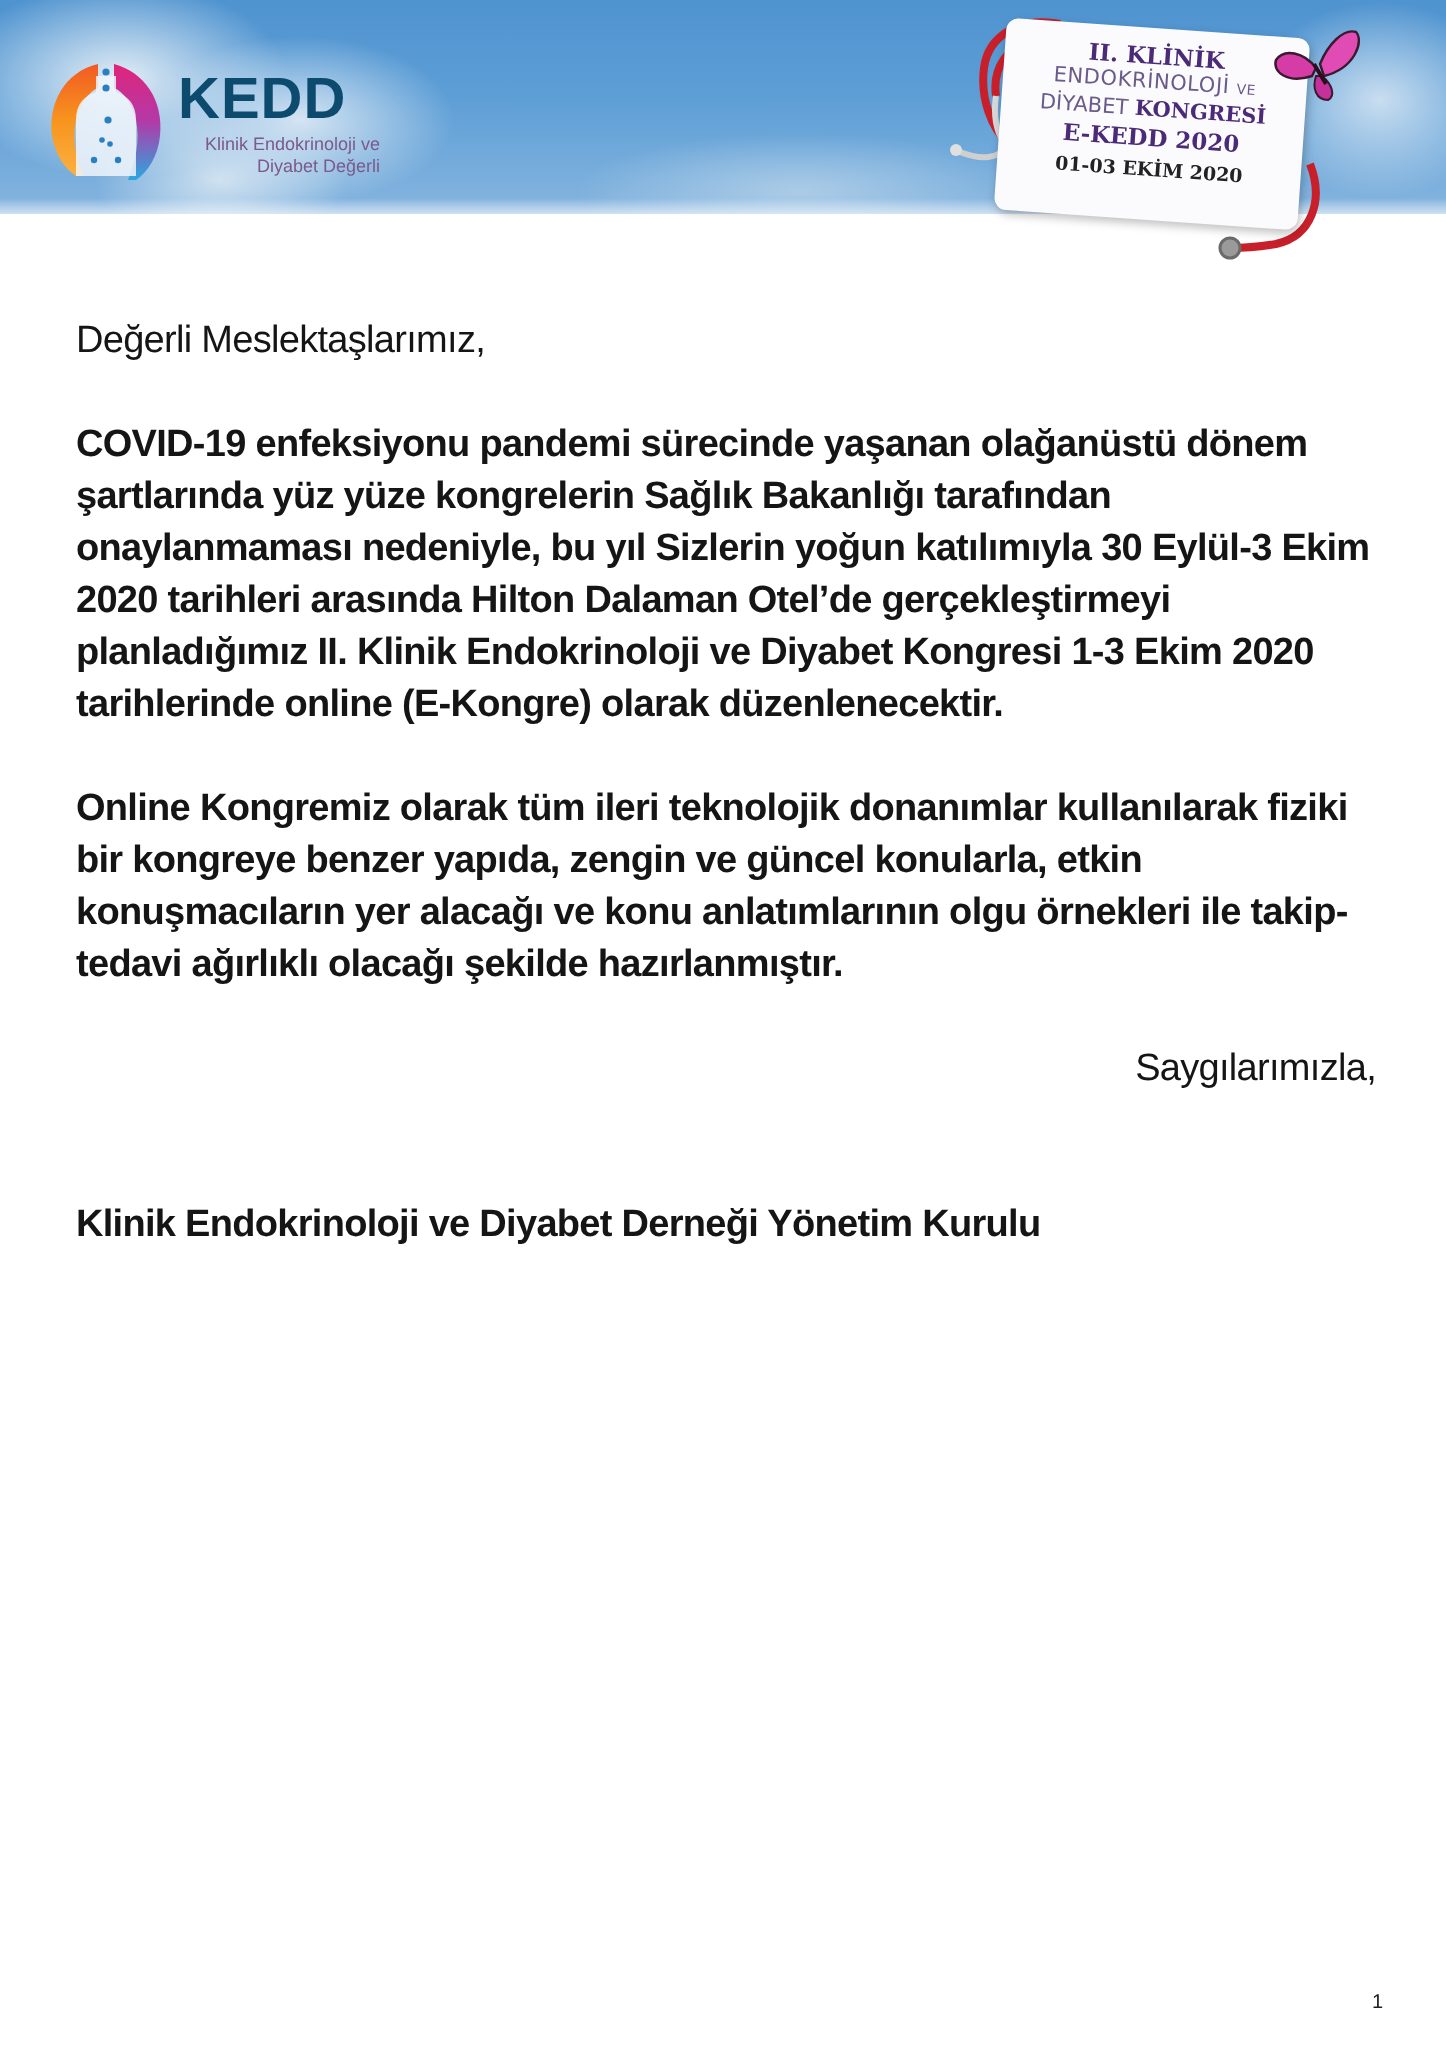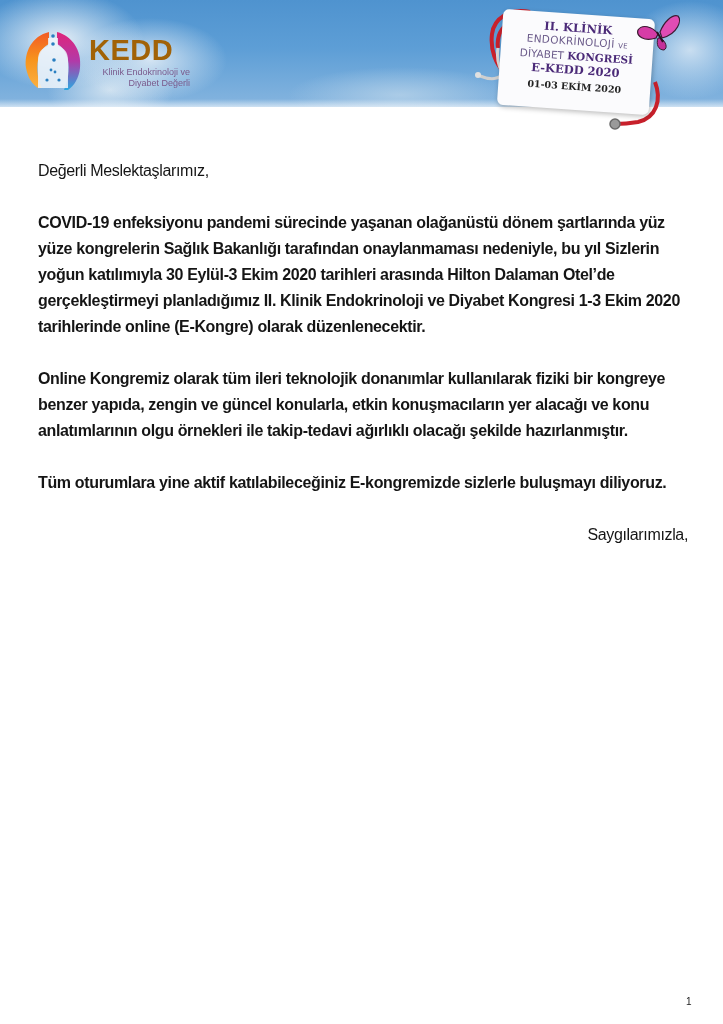--- a/index.html
+++ b/index.html
@@ -20,21 +20,21 @@
     .banner::after {
       content: ""; position: absolute; left: 0; bottom: 0; width: 100%; height: 8px;
       background: linear-gradient(180deg, rgba(255,255,255,0), rgba(255,255,255,0.6));
     }
 
     
     .logo { position: absolute; left: 22px; top: 30px; width: 160px; height: 66px; }
     .logo-mark { position: absolute; left: 0; top: 0; width: 62px; height: 62px; }
     .logo-wordmark {
       position: absolute; left: 67px; top: 6px; font-weight: bold; font-size: 29px;
-      color: #a16207; letter-spacing: 0.5px; line-height: 1;
+      color: #0c4a6e; letter-spacing: 0.5px; line-height: 1;
     }
     .logo-sub {
       position: absolute; left: 68px; top: 37px; font-size: 9px; line-height: 11px;
       color: #7a5a8c; width: 100px; text-align: right;
     }
 
     
     .card-wrap { position: absolute; left: 470px; top: 0; width: 253px; height: 140px; }
     .card {
       position: absolute; left: 30px; top: 14px; width: 152px; height: 96px;
@@ -48,21 +48,21 @@
     .card .l3 { font-family: "DejaVu Sans", sans-serif; font-size: 10.5px; color: #6b5b8a; line-height: 13px; }
     .card .l3 b { font-family: "DejaVu Serif", serif; color: #4b2a78; }
     .card .l4 { font-family: "DejaVu Serif", serif; font-weight: bold; font-size: 11.5px; color: #4b2a78; line-height: 14px; }
     .card .l5 { font-family: "DejaVu Serif", serif; font-weight: bold; font-size: 9.5px; color: #222; line-height: 16px; margin-top: 2px; }
     .stetho { position: absolute; left: 0; top: 0; width: 253px; height: 140px; pointer-events: none; }
     .butterfly { position: absolute; left: 636px; top: 12px; width: 46px; height: 40px; }
 
     
     .letter {
       position: absolute; left: 38px; top: 158px; width: 650px;
-      font-family: "Liberation Sans", sans-serif; font-size: 16px; line-height: 26px; color: #151515;
+      font-family: "Liberation Sans", sans-serif; font-size: 19px; line-height: 26px; color: #151515;
       letter-spacing: -0.35px;
     }
     .letter p { margin: 0; }
     .greeting { margin-bottom: 26px !important; }
     .para { margin-bottom: 26px !important; font-weight: bold; }
     .closing { margin-bottom: 52px !important; text-align: right; }
     .signature { font-weight: bold; }
 
     .page-number {
       position: absolute; left: 686px; top: 996px; font-size: 10px; color: #222;
@@ -129,17 +129,17 @@
   <path d="M22 22 C16 14 6 12 2 18 C0 24 8 30 20 26 Z" fill="#d63ca6" stroke="#3a1a30" stroke-width="1.2"></path>
   <path d="M24 20 C28 10 36 2 42 4 C46 8 42 22 26 26 Z" fill="#e04cb4" stroke="#3a1a30" stroke-width="1.2"></path>
   <path d="M22 26 C20 32 22 38 28 38 C32 36 30 30 25 26 Z" fill="#c5309a" stroke="#3a1a30" stroke-width="1"></path>
   <path d="M21 20 L27 30" stroke="#2a0f20" stroke-width="2"></path>
 </svg>
 
 <div class="letter">
   <p class="greeting">Değerli Meslektaşlarımız,</p>
   <p class="para">COVID-19 enfeksiyonu pandemi sürecinde yaşanan olağanüstü dönem şartlarında yüz yüze kongrelerin Sağlık Bakanlığı tarafından onaylanmaması nedeniyle, bu yıl Sizlerin yoğun katılımıyla 30 Eylül-3 Ekim 2020 tarihleri arasında Hilton Dalaman Otel’de gerçekleştirmeyi planladığımız II. Klinik Endokrinoloji ve Diyabet Kongresi 1-3 Ekim 2020 tarihlerinde online (E-Kongre) olarak düzenlenecektir.</p>
   <p class="para">Online Kongremiz olarak tüm ileri teknolojik donanımlar kullanılarak fiziki bir kongreye benzer yapıda, zengin ve güncel konularla, etkin konuşmacıların yer alacağı ve konu anlatımlarının olgu örnekleri ile takip-tedavi ağırlıklı olacağı şekilde hazırlanmıştır.</p>
-  <p class="para">Tüm oturumlara yine aktif katılabileceğiniz E-kongremizde sizlerle buluşmayı diliyoruz.</p>
   <p class="closing">Saygılarımızla,</p>
+  <p class="signature">Klinik Endokrinoloji ve Diyabet Derneği Yönetim Kurulu</p>
 </div>
 
 <div class="page-number">1</div>
 
 </body></html>

